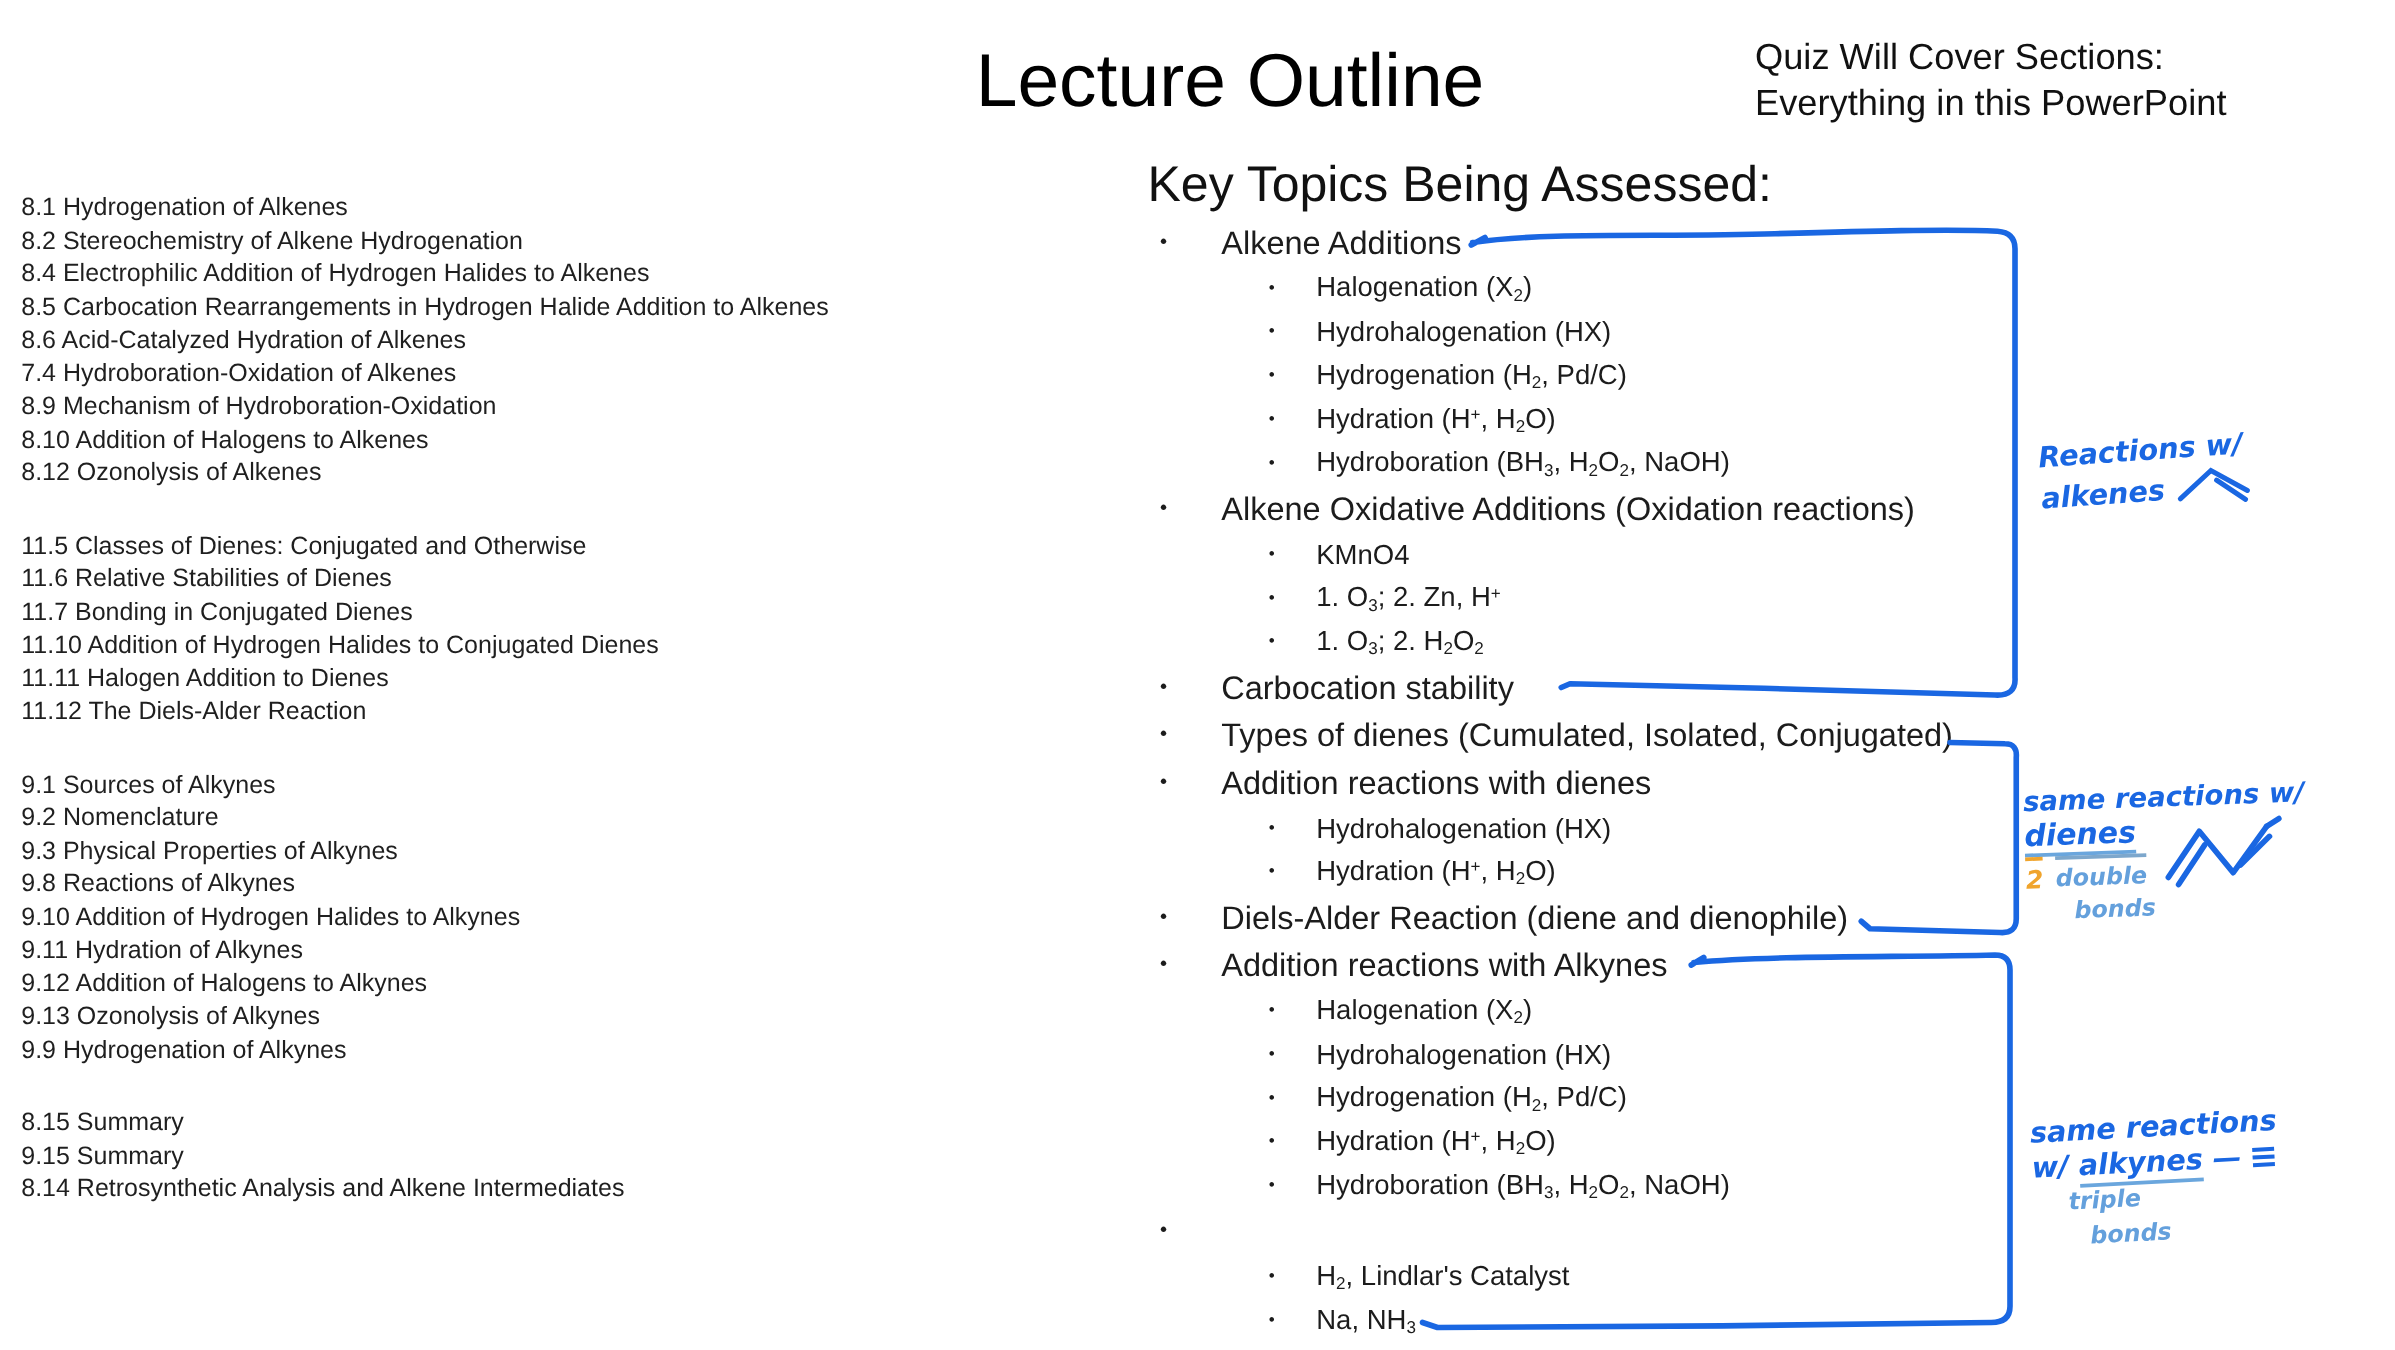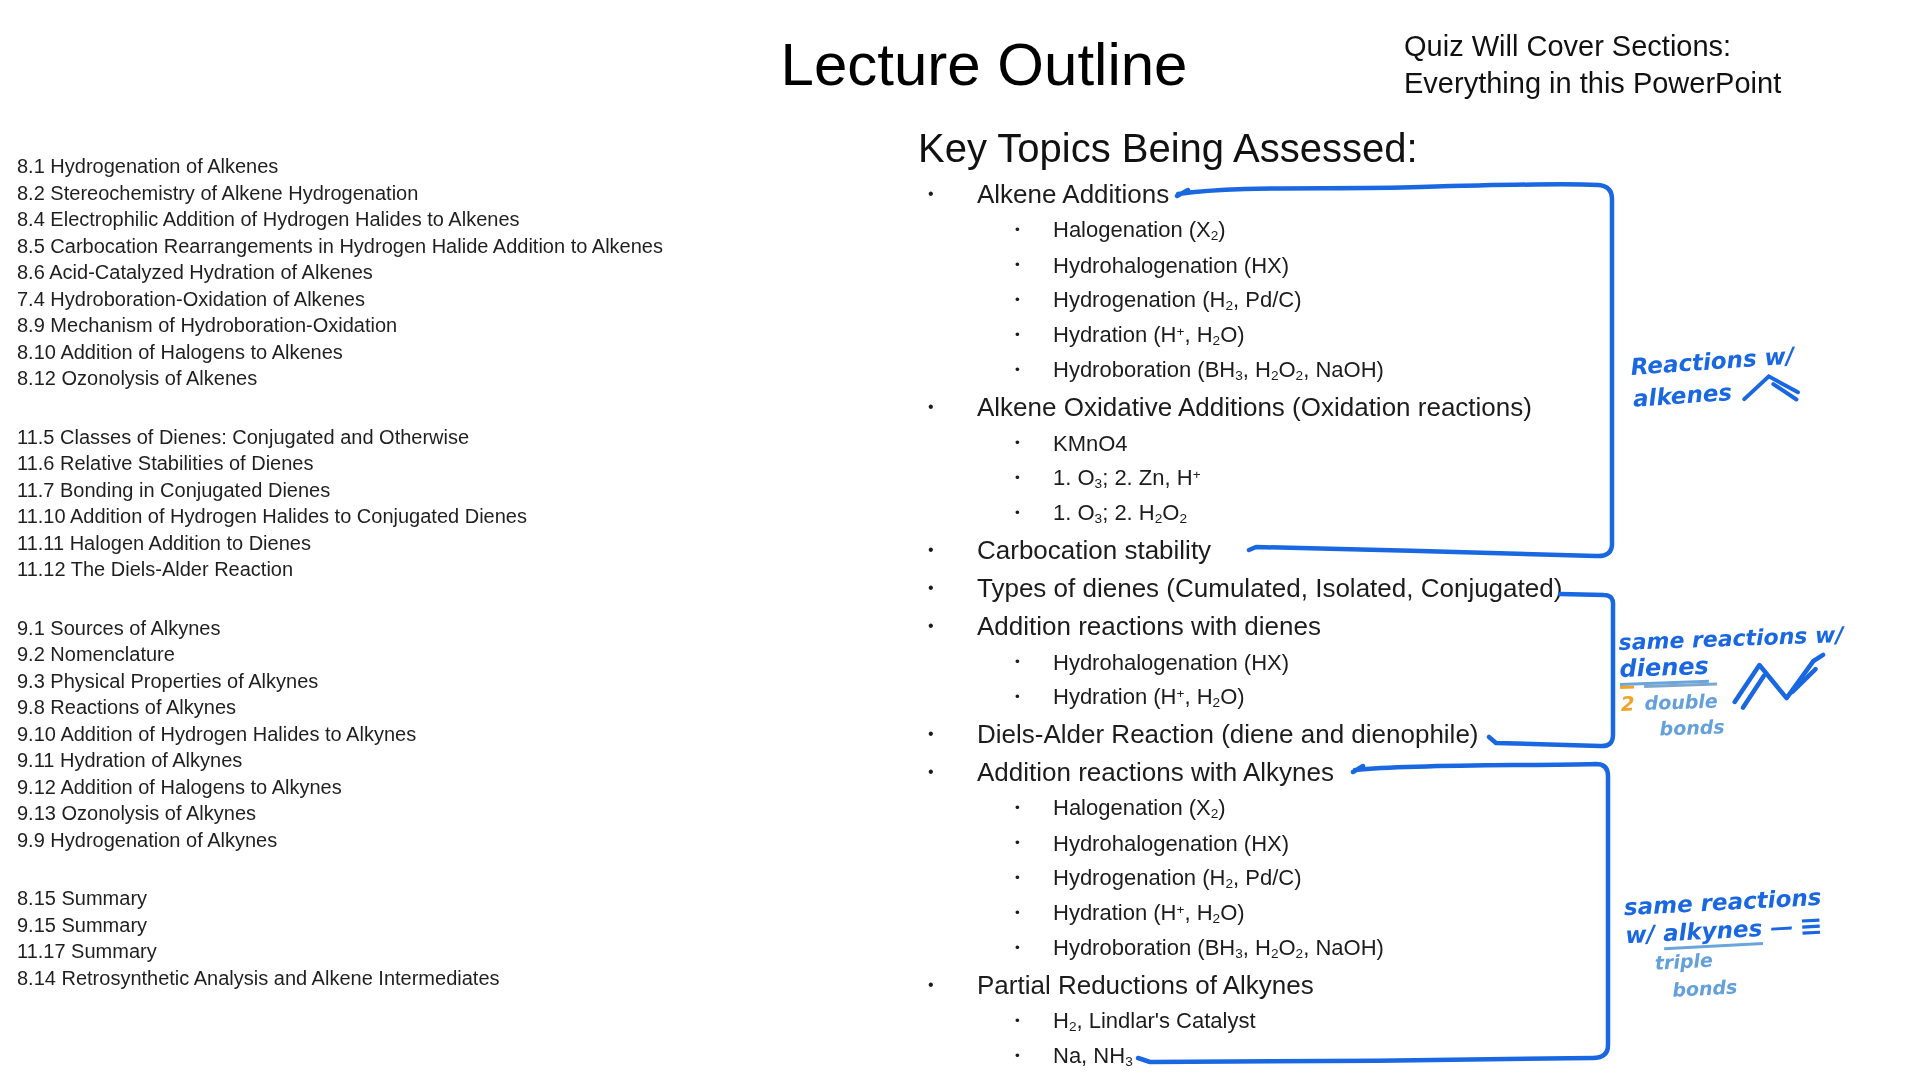--- a/index.html
+++ b/index.html
@@ -103,21 +103,20 @@
       <div class="outline-item">9.8 Reactions of Alkynes</div>
       <div class="outline-item">9.10 Addition of Hydrogen Halides to Alkynes</div>
       <div class="outline-item">9.11 Hydration of Alkynes</div>
       <div class="outline-item">9.12 Addition of Halogens to Alkynes</div>
       <div class="outline-item">9.13 Ozonolysis of Alkynes</div>
       <div class="outline-item">9.9 Hydrogenation of Alkynes</div>
     </div>
     <div class="outline-group">
       <div class="outline-item">8.15 Summary</div>
       <div class="outline-item">9.15 Summary</div>
-      <div class="outline-item">11.17 Summary</div>
       <div class="outline-item">8.14 Retrosynthetic Analysis and Alkene Intermediates</div>
     </div>
   </div>
 
 <div class="key-topics-heading">Key Topics Being Assessed:</div>
 <div class="key-topics-list">
     <div class="topic l1">
       <span class="bullet">•</span>
       <span class="txt"><span>Alkene Additions</span></span>
     </div>
@@ -200,21 +199,20 @@
     <div class="topic l2">
       <span class="bullet">•</span>
       <span class="txt"><span>Hydration (H</span><sup>+</sup><span>, H</span><sub>2</sub><span>O)</span></span>
     </div>
     <div class="topic l2">
       <span class="bullet">•</span>
       <span class="txt"><span>Hydroboration (BH</span><sub>3</sub><span>, H</span><sub>2</sub><span>O</span><sub>2</sub><span>, NaOH)</span></span>
     </div>
     <div class="topic l1">
       <span class="bullet">•</span>
-      <span class="txt"><span>Partial Reductions of Alkynes</span></span>
     </div>
     <div class="topic l2">
       <span class="bullet">•</span>
       <span class="txt"><span>H</span><sub>2</sub><span>, Lindlar's Catalyst</span></span>
     </div>
     <div class="topic l2">
       <span class="bullet">•</span>
       <span class="txt"><span>Na, NH</span><sub>3</sub></span>
     </div>
   </div>

